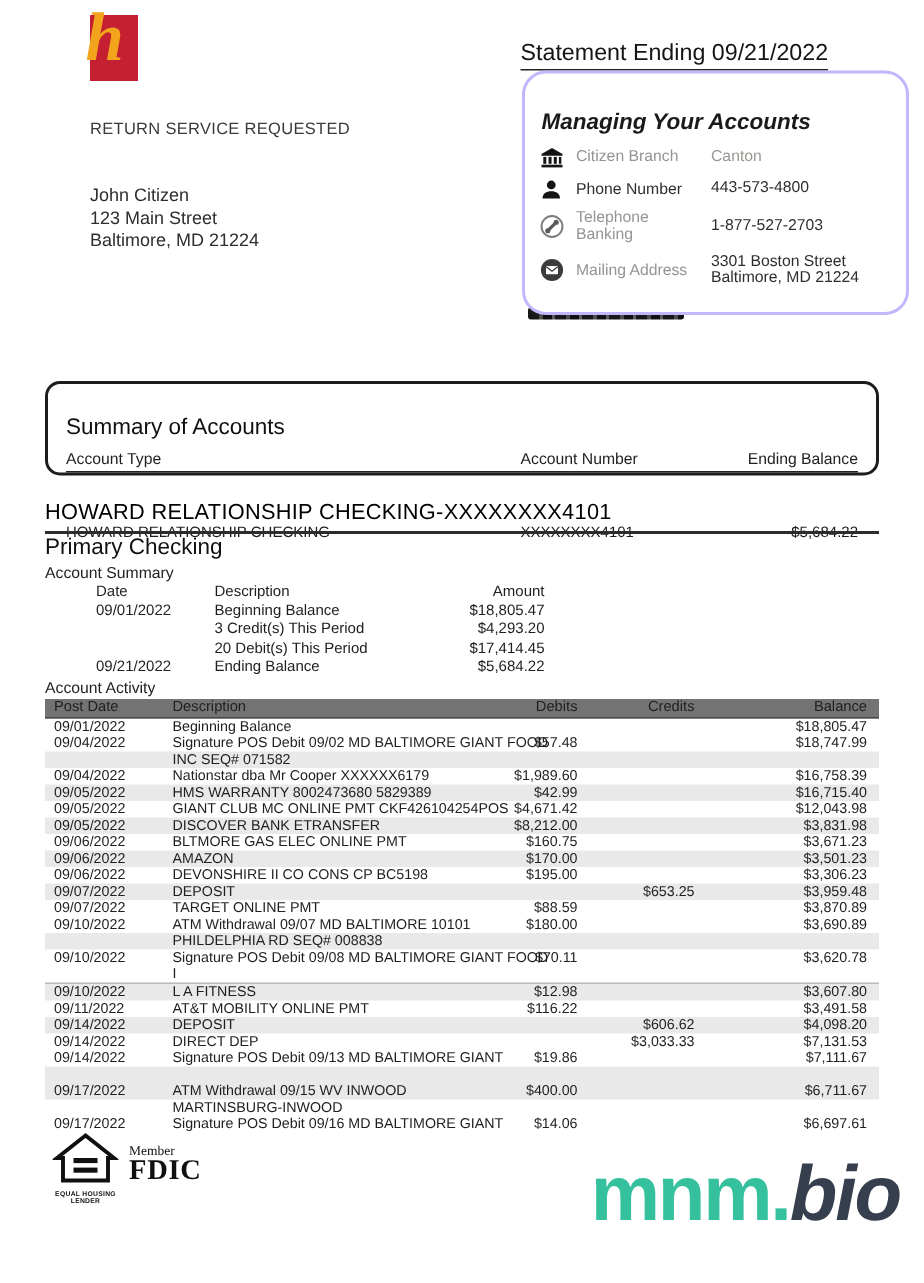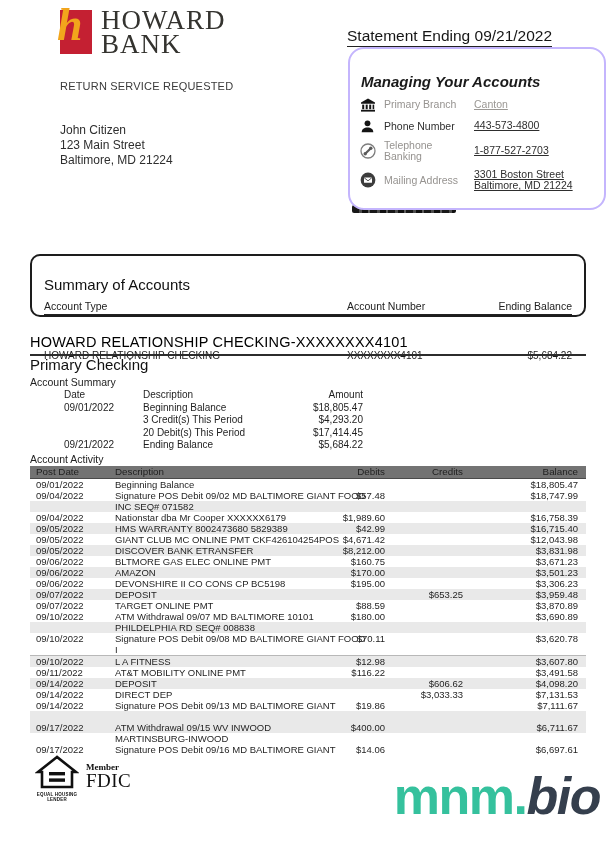--- a/index.html
+++ b/index.html
@@ -18,21 +18,21 @@
 
   
   .stmt-ending{position:absolute;left:347px;top:27px;font-size:15.5px;color:#151515;
                border-bottom:1.5px solid #222;padding-bottom:1px;}
   .mya-box{position:absolute;left:348px;top:47px;width:258px;height:163px;box-sizing:border-box;
            border:2px solid #c4b5fd;border-radius:16px;padding:23px 10px 4px 10px;background:#fff;z-index:2;}
   .mya-title{font-size:15px;font-weight:bold;font-style:italic;color:#1a1a1a;margin:1px 0 7px 1px;}
   .mya-row{display:flex;align-items:center;margin-bottom:6.5px;}
   .mya-icon{flex:0 0 24px;display:flex;justify-content:flex-start;align-items:center;}
   .mya-label{flex:0 0 86px;font-size:10.5px;line-height:11px;color:#2e2e2e;padding-right:4px;}
-  .mya-value{font-size:10.5px;line-height:11.5px;color:#2e2e2e;white-space:pre-line;text-decoration:underline;}
+  .mya-value{font-size:10.5px;line-height:11.5px;color:#2e2e2e;white-space:pre-line;}
   .mya-row.label_faded .mya-label{color:#969390;}
   .mya-row.value_faded .mya-value{color:#9b9894;}
   .smudge{position:absolute;left:352px;top:205px;width:104px;height:8px;z-index:1;border-radius:2px;
           background:repeating-linear-gradient(90deg,#181818 0 7px,#4c4c4c 7px 10px,#101010 10px 16px,#5a5a5a 16px 18px);}
 
   
   .soa-box{position:absolute;left:30px;top:254px;width:556px;height:63px;box-sizing:border-box;
            border:2px solid #1d1d1d;border-radius:10px;padding:20px 12px;background:#fff;}
   .soa-title{font-size:15px;color:#101010;margin-bottom:7px;}
   .soa-head{position:relative;height:14px;font-size:10.5px;color:#222;border-bottom:1.5px solid #222;}
@@ -62,38 +62,34 @@
   .aa-date{position:absolute;left:6px;white-space:nowrap;}
   .aa-desc{position:absolute;left:85px;white-space:nowrap;}
   .aa-debit{position:absolute;right:201px;white-space:nowrap;}
   .aa-credit{position:absolute;right:123px;white-space:nowrap;}
   .aa-balance{position:absolute;right:8px;white-space:nowrap;}
 
   
   .eh-logo{position:absolute;left:33px;top:755px;width:48px;text-align:center;}
   .eh-text{font-size:4.5px;line-height:4.5px;color:#111;font-weight:bold;letter-spacing:.2px;}
   .fdic{position:absolute;left:86px;top:763px;font-family:"Liberation Serif",serif;color:#101010;}
-  .fdic .member{font-size:9px;font-weight:bold;display:block;line-height:9px;}
-  .fdic .fdic-big{font-size:19px;font-weight:normal;line-height:17px;letter-spacing:.5px;}
+  .fdic .member{font-size:9px;font-weight:normal;display:block;line-height:9px;}
+  .fdic .fdic-big{font-size:19px;font-weight:bold;line-height:17px;letter-spacing:.5px;}
   .watermark{position:absolute;right:16px;top:770px;font-size:52px;font-weight:bold;letter-spacing:-1.5px;line-height:52px;}
   .wm-prefix{color:#35c19d;}
   .wm-suffix{color:#353f4d;font-style:italic;}
 </style>
 </head>
 <body>
 
 <div class="page">
 
   <div class="logo-row">
     <div class="logo-mark">
       <span class="logo-h">h</span>
-    </div>
-    <div class="wordmark">
-      <div>HOWARD</div>
-      <div>BANK</div>
     </div>
   </div>
 
   <div class="return-service">RETURN SERVICE REQUESTED</div>
 
   <div class="recipient">
     <div>John Citizen</div>
     <div>123 Main Street</div>
     <div>Baltimore, MD 21224</div>
   </div>
@@ -108,21 +104,21 @@
           <svg width="16" height="15" viewBox="0 0 16 15">
             <path fill="#141414" d="M1 5.6 8 1.6l7 4v1.2H1z"></path>
             <rect fill="#141414" x="2.2" y="7.6" width="2" height="4.6"></rect>
             <rect fill="#141414" x="5.7" y="7.6" width="2" height="4.6"></rect>
             <rect fill="#141414" x="9.2" y="7.6" width="2" height="4.6"></rect>
             <rect fill="#141414" x="12.6" y="7.6" width="1.6" height="4.6"></rect>
             <rect fill="#141414" x="1" y="12.8" width="14" height="1.8"></rect>
           </svg>
 
         </span>
-        <span class="mya-label">Primary Branch</span>
+        <span class="mya-label">Citizen Branch</span>
         <span class="mya-value">Canton</span>
       </div>
       <div class="mya-row">
         <span class="mya-icon">
 
           <svg width="15" height="15" viewBox="0 0 16 16">
             <circle fill="#141414" cx="8" cy="4.6" r="3.1"></circle>
             <path fill="#141414" d="M1.8 14.2c0-3.6 2.7-5.2 6.2-5.2s6.2 1.6 6.2 5.2z"></path>
           </svg>
 

